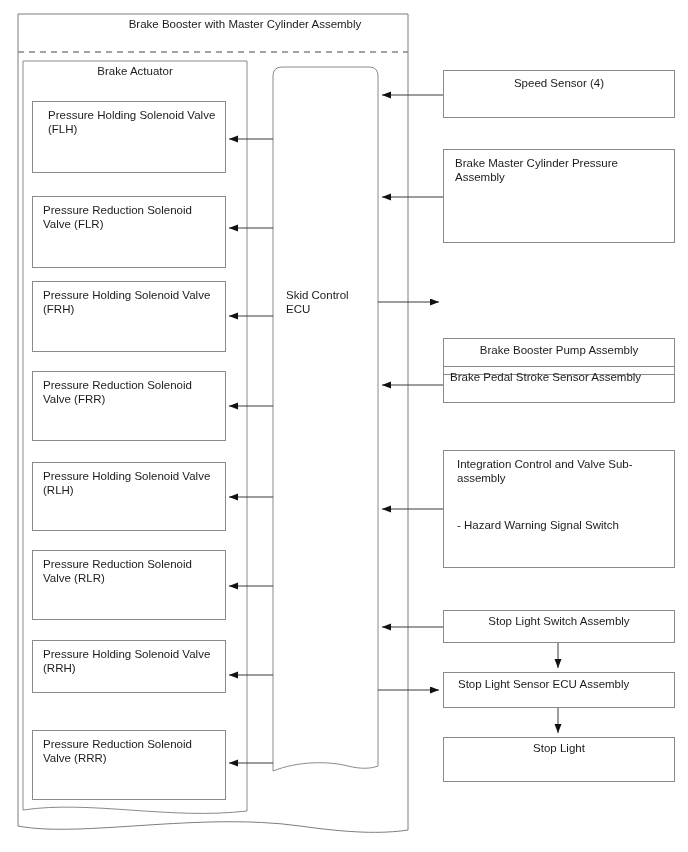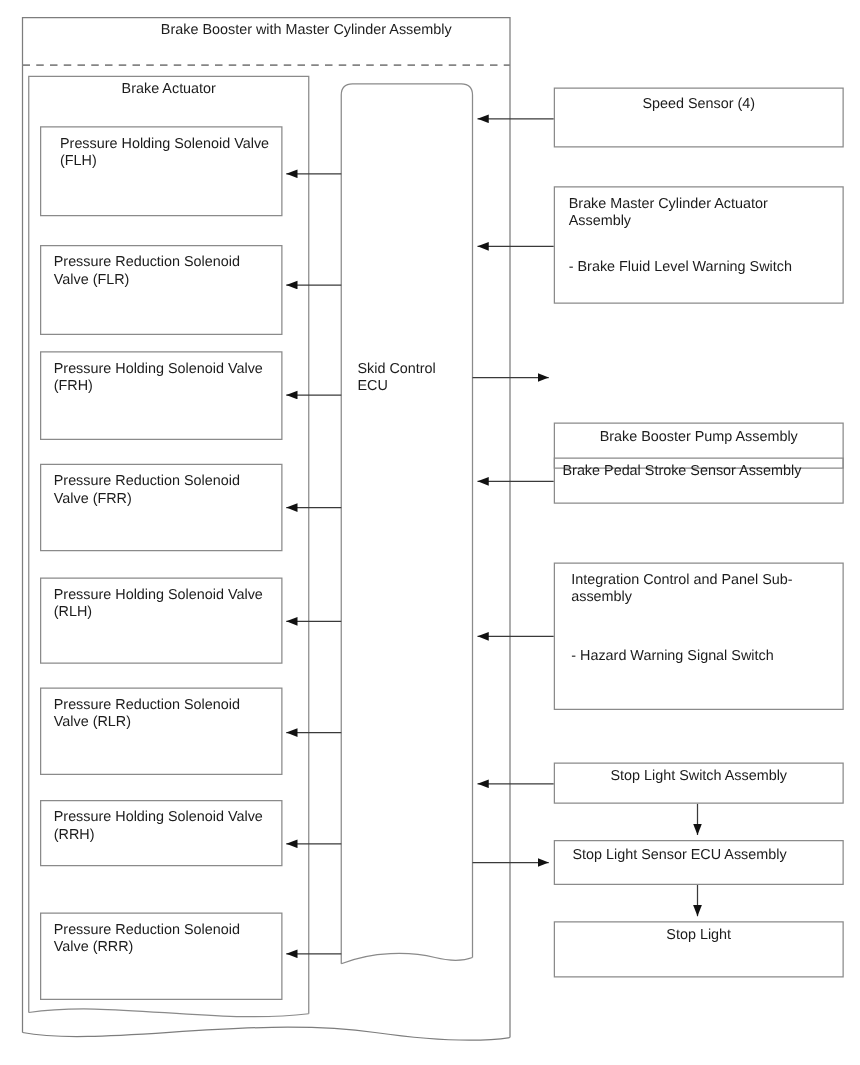--- a/index.html
+++ b/index.html
@@ -110,34 +110,33 @@
   </div>
   <div class="box valve" style="top:730px;height:70px;">
     <span>Pressure Reduction Solenoid Valve (RRR)</span>
   </div>
 
   <div class="box right center" style="top:70px;height:48px;padding-top:5px;">
     <span>Speed Sensor (4)</span>
   </div>
 
   <div class="box right" style="top:149px;height:94px;padding:6px 8px 0 11px;">
-    <span class="sub">Brake Master Cylinder Actuator Assembly</span>
-    <span class="sub" style="margin-top:23px;">- Brake Fluid Level Warning Switch</span>
+    <span class="sub">Brake Master Cylinder Pressure Assembly</span>
   </div>
 
   <div class="box right center" style="top:293px;height:37px;padding-top:4px;margin-top:45px;">
     <span>Brake Booster Pump Assembly</span>
   </div>
 
   <div class="box right" style="top:366px;height:37px;padding:3px 6px 0 6px;">
     <span>Brake Pedal Stroke Sensor Assembly</span>
   </div>
 
   <div class="box right" style="top:450px;height:118px;padding:6px 10px 0 13px;">
-    <span class="sub">Integration Control and Panel Sub-assembly</span>
+    <span class="sub">Integration Control and Valve Sub-assembly</span>
     <span class="sub" style="margin-top:33px;">- Hazard Warning Signal Switch</span>
   </div>
 
   <div class="box right center" style="top:610px;height:33px;padding-top:3px;">
     <span>Stop Light Switch Assembly</span>
   </div>
 
   <div class="box right" style="top:672px;height:36px;padding:4px 6px 0 14px;">
     <span>Stop Light Sensor ECU Assembly</span>
   </div>

